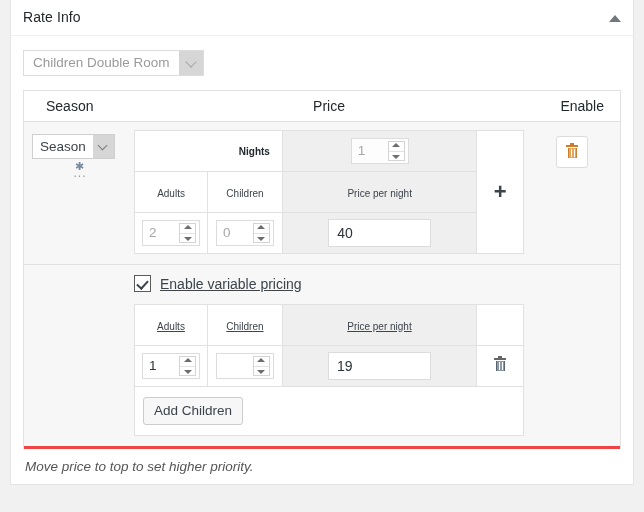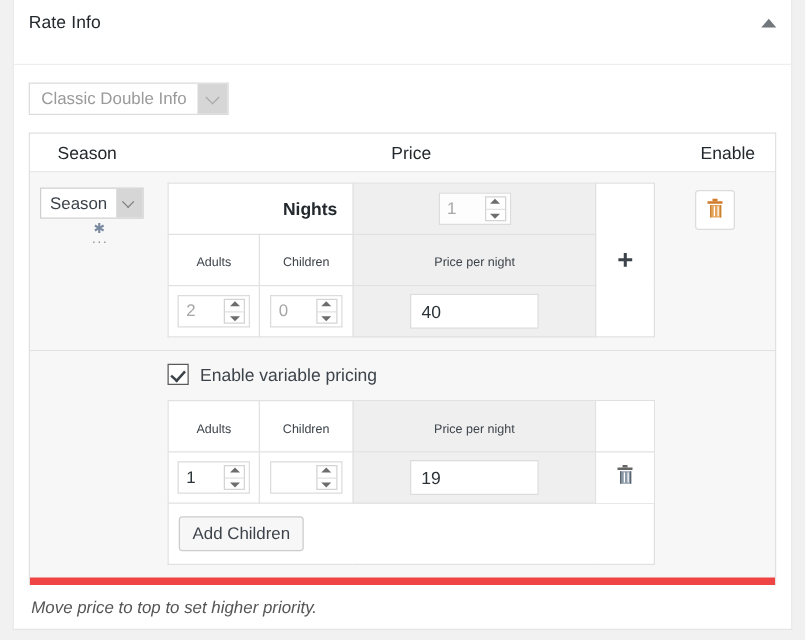--- a/index.html
+++ b/index.html
@@ -22,21 +22,21 @@
     left: 10px;
     top: 0;
     width: 624px;
     background: #fff;
     border: 1px solid #e5e5e5;
     border-top: none;
     box-sizing: border-box;
   }
   .metabox-header {
     position: relative;
-    height: 52px;
+    height: 36px;
     border-bottom: 1px solid #eeeeee;
     box-sizing: border-box;
   }
   .metabox-title {
     position: absolute;
     left: 12px;
     top: 9px;
     font-size: 14px;
     color: #23282d;
     font-weight: normal;
@@ -190,21 +190,21 @@
     text-align: center;
   }
   td.c-adults   { width: 74px; }
   td.c-children { width: 76px; }
   td.c-ppn      { width: 206px; background: #efefef; }
   td.c-plus     { width: 50px; background: #fff; }
   td.c-nights-label {
     text-align: right;
     padding-right: 12px;
     font-weight: bold;
-    font-size: 14px;
+    font-size: 10px;
     color: #23282d;
   }
   .hdr-txt { font-size: 10px; color: #3c434a; }
 
   .plus-sign {
     font-size: 22px;
     line-height: 1;
     color: #3c434a;
     font-weight: bold;
     cursor: pointer;
@@ -336,21 +336,22 @@
   .trash .can::before { left: 2px; }
   .trash .can::after  { left: 5px; }
 
   .trash.grey .lid, .trash.grey .handle { background: #666; }
   .trash.grey .can { background: #8c9aa8; border-left-color:#5a6570; border-right-color:#5a6570;}
 
   
   .varblock {
     display: flex;
     background: #f7f7f7;
-    border-bottom: 6px solid #ef4444;
+    border-bottom: 3px solid #ef4444;
+    text-decoration: underline;
   }
   .varblock .pad-left { width: 110px; }
   .varblock .pad-right { width: 96px; }
   .varblock .inner { flex: 1; padding: 10px 0 10px 0; }
 
   .chk-row {
     display: flex;
     align-items: center;
     margin-bottom: 12px;
     cursor: pointer;
@@ -442,21 +443,21 @@
     <div class="metabox-title">Rate Info</div>
     <div class="toggle-arrow">
         <i></i>
       </div>
   </div>
 
   <div class="metabox-body">
 
     
     <div class="room-select">
-      <span class="label">Classic Double Info</span>
+      <span class="label">Children Double Room</span>
       <span class="arrow-btn"></span>
     </div>
 
     
     <div class="season-table">
 
       <div class="season-head">
         <div class="col-season">Season</div>
         <div class="col-price">Price</div>
         <div class="col-actions">Enable</div>

